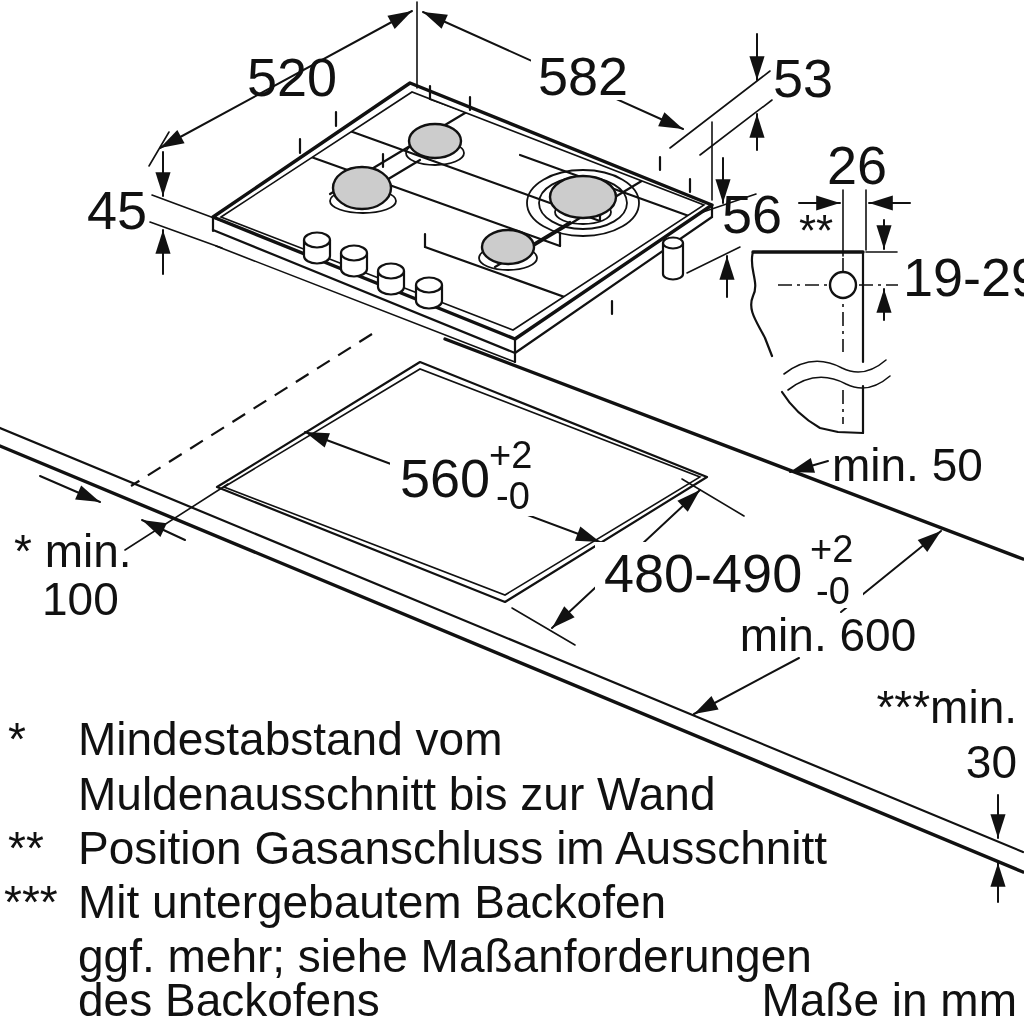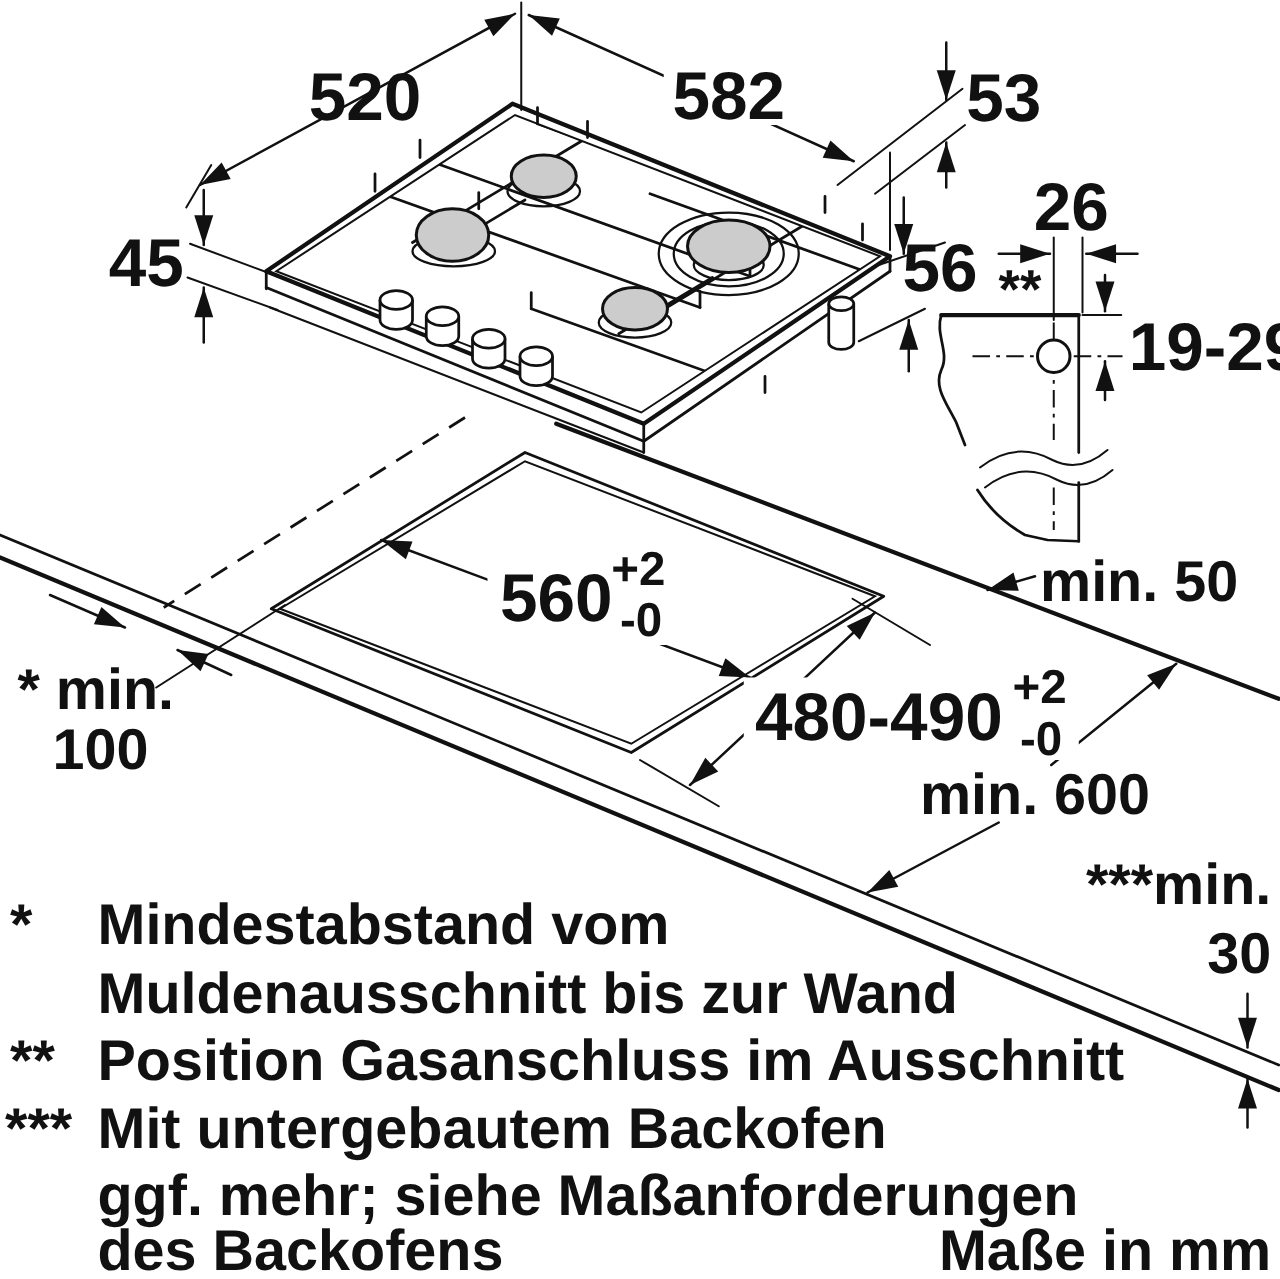--- a/index.html
+++ b/index.html
@@ -1,16 +1,16 @@
 <!DOCTYPE html>
 <html><head>
 <meta charset="utf-8">
 <style>
   html,body{margin:0;padding:0;background:#ffffff;}
-  .stage{position:relative;width:1024px;height:1023px;background:#ffffff;overflow:hidden;font-weight:bold;}
+  .stage{position:relative;width:1024px;height:1023px;background:#ffffff;overflow:hidden;}
   svg{display:block;}
   .ln{stroke:#111;stroke-width:2.2;fill:none;stroke-linecap:round;stroke-linejoin:round;}
   .thin{stroke:#111;stroke-width:1.6;fill:none;stroke-linecap:round;}
   .thk{stroke:#111;stroke-width:3.4;fill:none;stroke-linecap:round;stroke-linejoin:round;}
   .dim{stroke:#111;stroke-width:2;fill:none;stroke-linecap:round;}
   .cl{stroke:#111;stroke-width:1.6;fill:none;stroke-dasharray:14 5 3 5;}
   .dash{stroke:#111;stroke-width:2.2;fill:none;stroke-dasharray:15 10;}
   .whitefill{fill:#ffffff;stroke:#111;}
   .burner{fill:#cccccc;stroke:#111;stroke-width:2.4;}
   .ring{fill:none;stroke:#111;stroke-width:1.8;}

